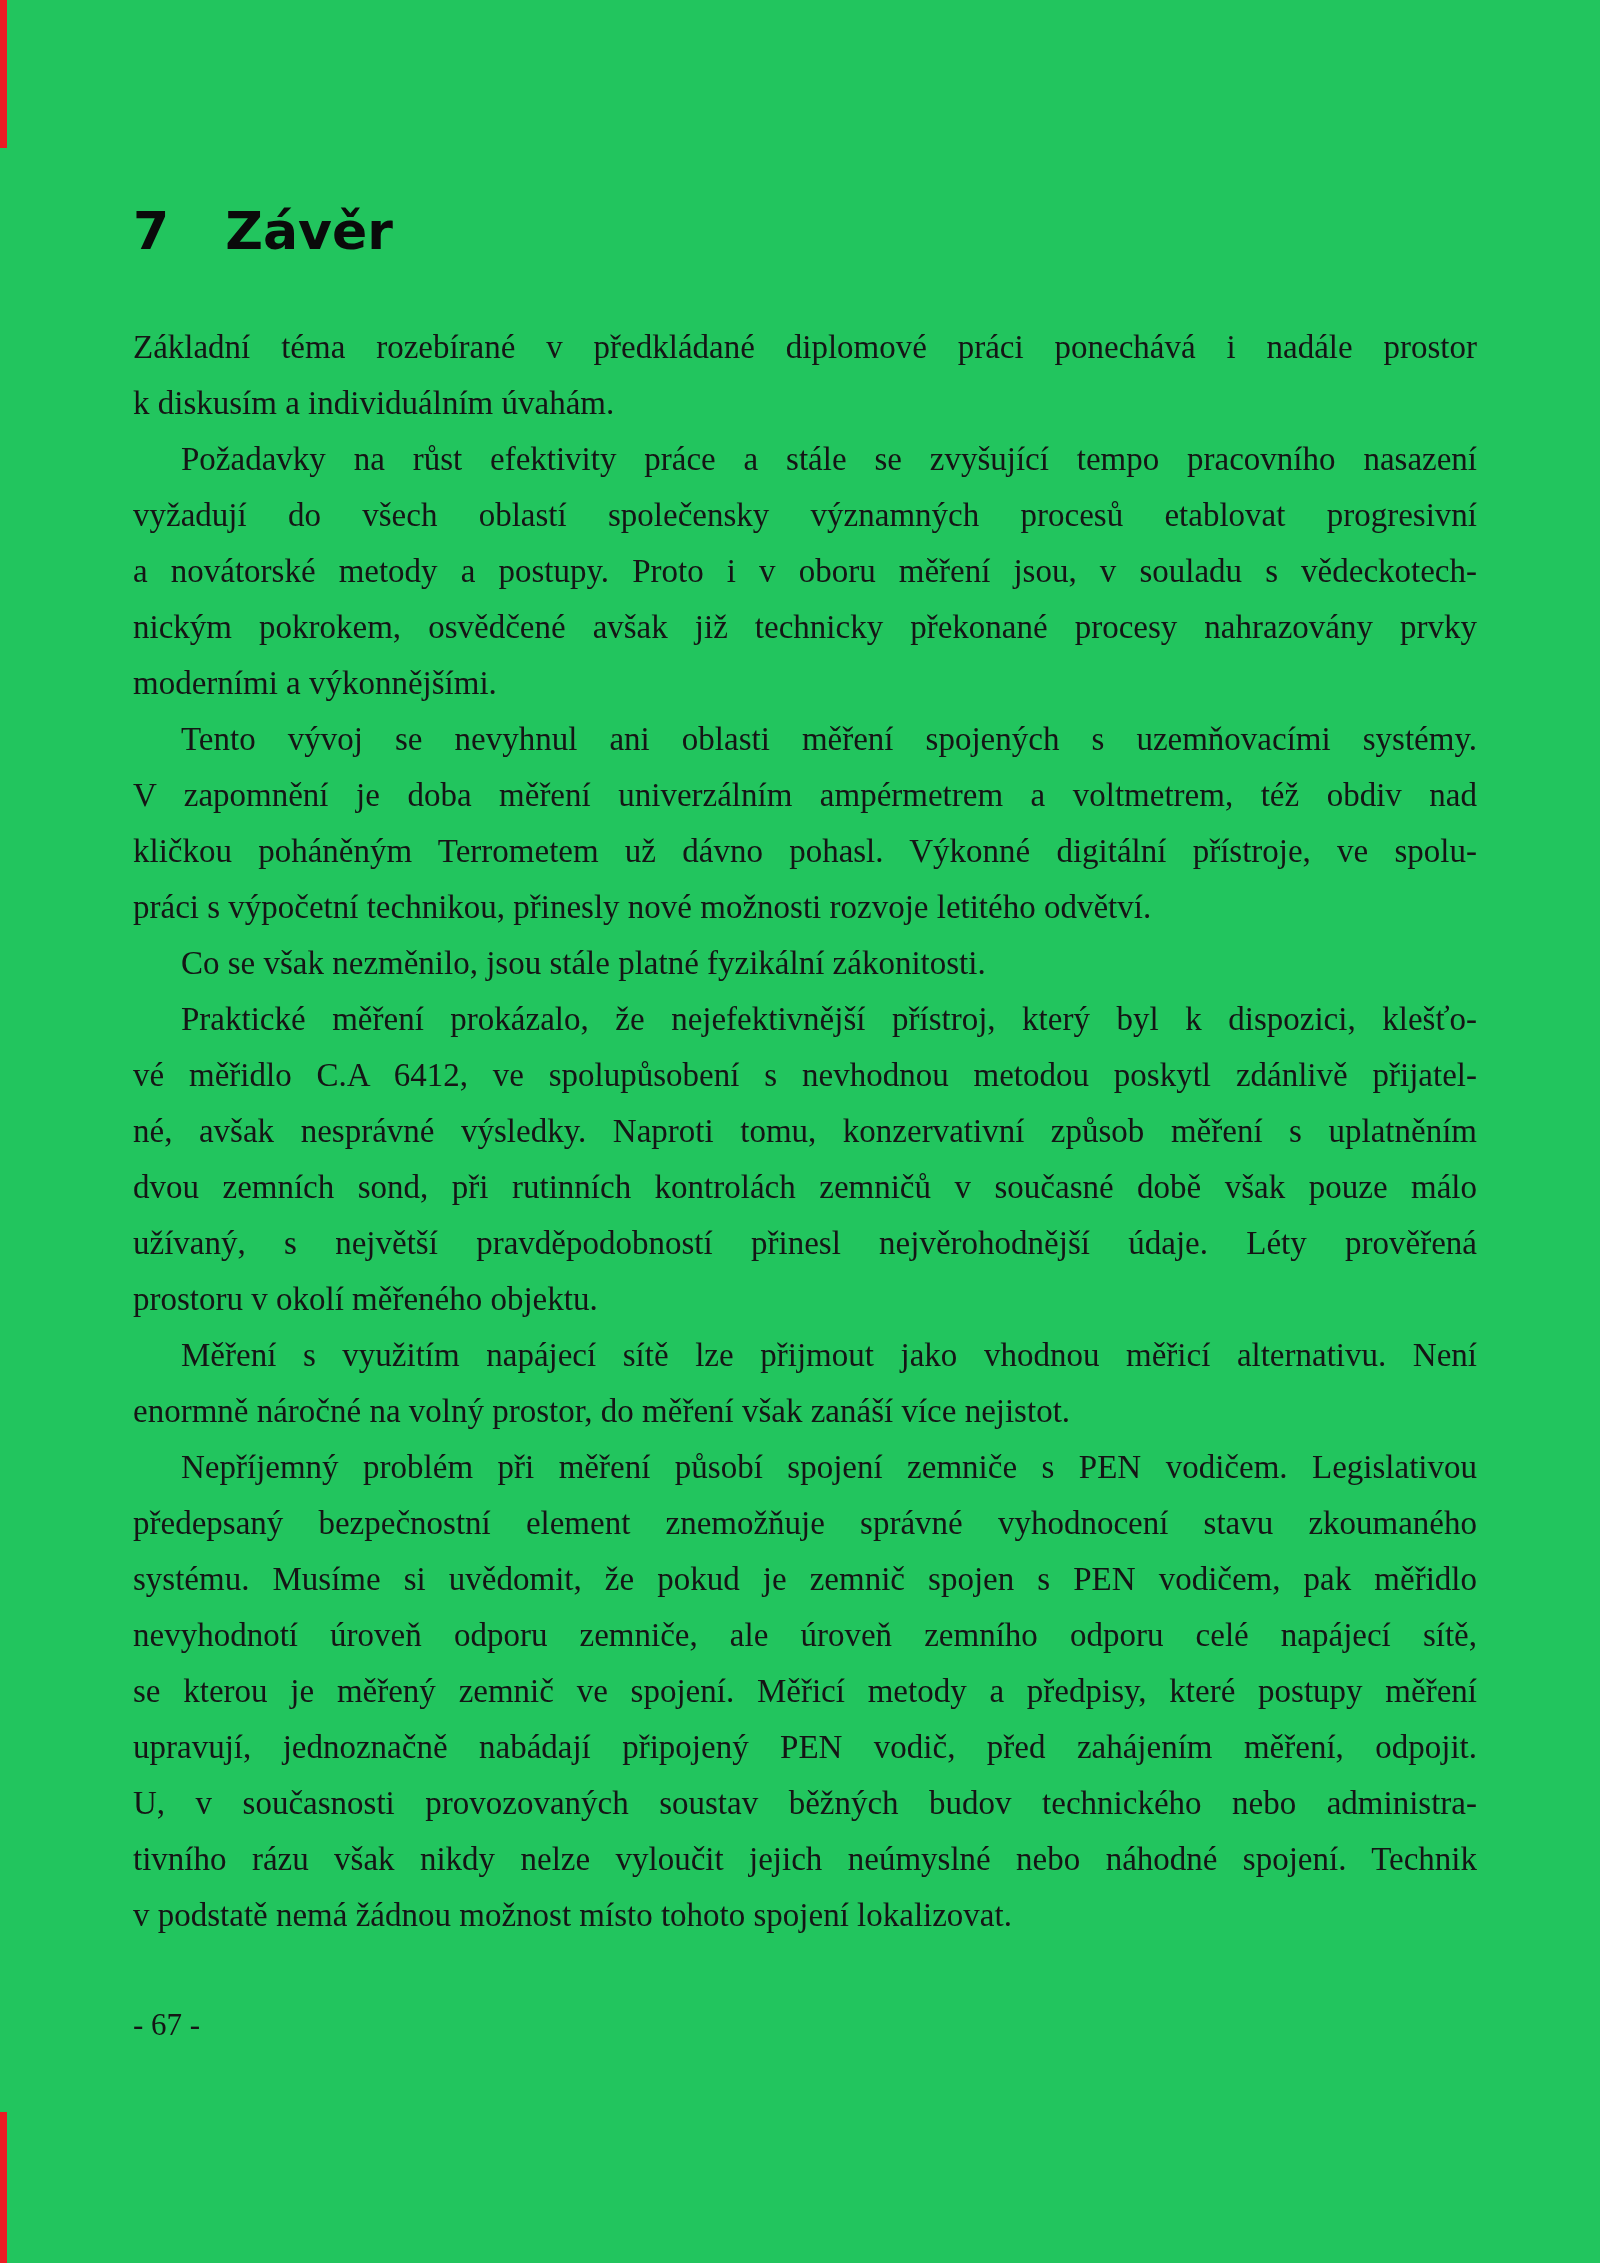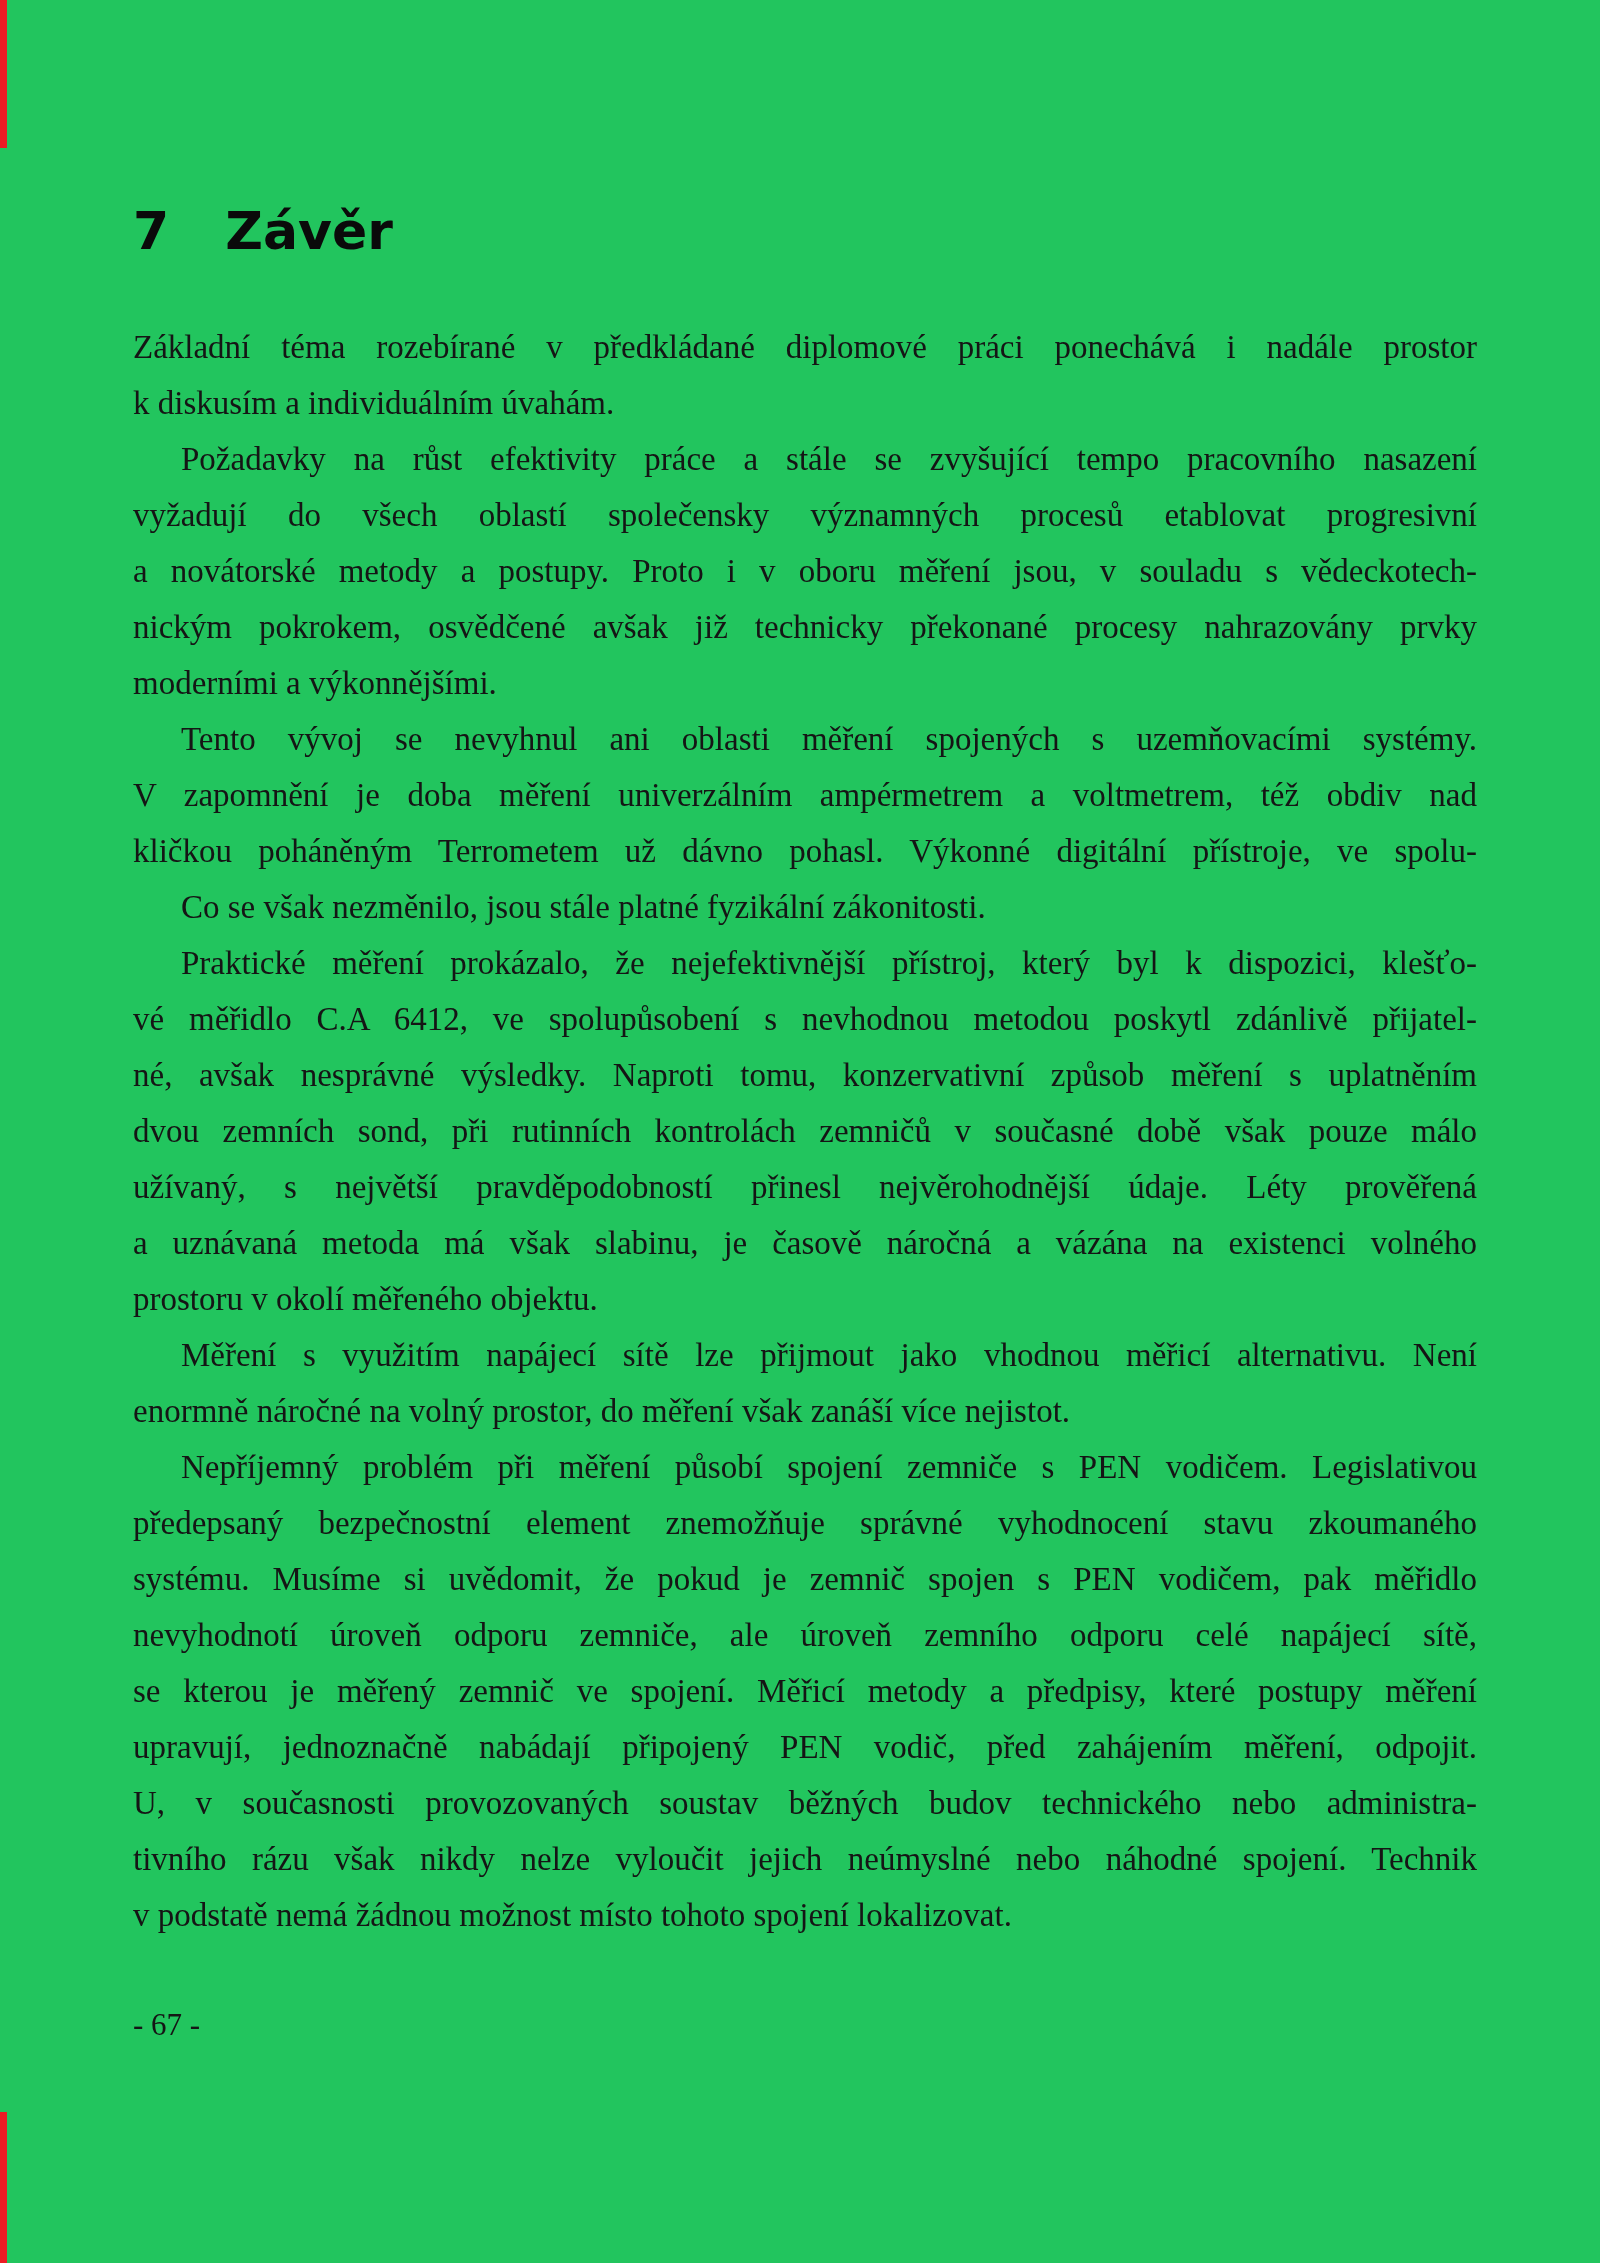--- a/index.html
+++ b/index.html
@@ -96,31 +96,31 @@
           <div class="line indent">Požadavky na růst efektivity práce a stále se zvyšující tempo pracovního nasazení</div>
           <div class="line">vyžadují do všech oblastí společensky významných procesů etablovat progresivní</div>
           <div class="line">a novátorské metody a postupy. Proto i v oboru měření jsou, v souladu s vědeckotech-</div>
           <div class="line">nickým pokrokem, osvědčené avšak již technicky překonané procesy nahrazovány prvky</div>
           <div class="line last">moderními a výkonnějšími.</div>
         </div>
         <div class="para">
           <div class="line indent">Tento vývoj se nevyhnul ani oblasti měření spojených s uzemňovacími systémy.</div>
           <div class="line">V zapomnění je doba měření univerzálním ampérmetrem a voltmetrem, též obdiv nad</div>
           <div class="line">kličkou poháněným Terrometem už dávno pohasl. Výkonné digitální přístroje, ve spolu-</div>
+          <div class="line last">práci s výpočetní technikou, přinesly nové možnosti rozvoje letitého odvětví.</div>
         </div>
         <div class="para">
           <div class="line indent last">Co se však nezměnilo, jsou stále platné fyzikální zákonitosti.</div>
         </div>
         <div class="para">
           <div class="line indent">Praktické měření prokázalo, že nejefektivnější přístroj, který byl k dispozici, klešťo-</div>
           <div class="line">vé měřidlo C.A 6412, ve spolupůsobení s nevhodnou metodou poskytl zdánlivě přijatel-</div>
           <div class="line">né, avšak nesprávné výsledky. Naproti tomu, konzervativní způsob měření s uplatněním</div>
           <div class="line">dvou zemních sond, při rutinních kontrolách zemničů v současné době však pouze málo</div>
           <div class="line">užívaný, s největší pravděpodobností přinesl nejvěrohodnější údaje. Léty prověřená</div>
-          <div class="line">a uznávaná metoda má však slabinu, je časově náročná a vázána na existenci volného</div>
           <div class="line last">prostoru v okolí měřeného objektu.</div>
         </div>
         <div class="para">
           <div class="line indent">Měření s využitím napájecí sítě lze přijmout jako vhodnou měřicí alternativu. Není</div>
           <div class="line last">enormně náročné na volný prostor, do měření však zanáší více nejistot.</div>
         </div>
         <div class="para">
           <div class="line indent">Nepříjemný problém při měření působí spojení zemniče s PEN vodičem. Legislativou</div>
           <div class="line">předepsaný bezpečnostní element znemožňuje správné vyhodnocení stavu zkoumaného</div>
           <div class="line">systému. Musíme si uvědomit, že pokud je zemnič spojen s PEN vodičem, pak měřidlo</div>

